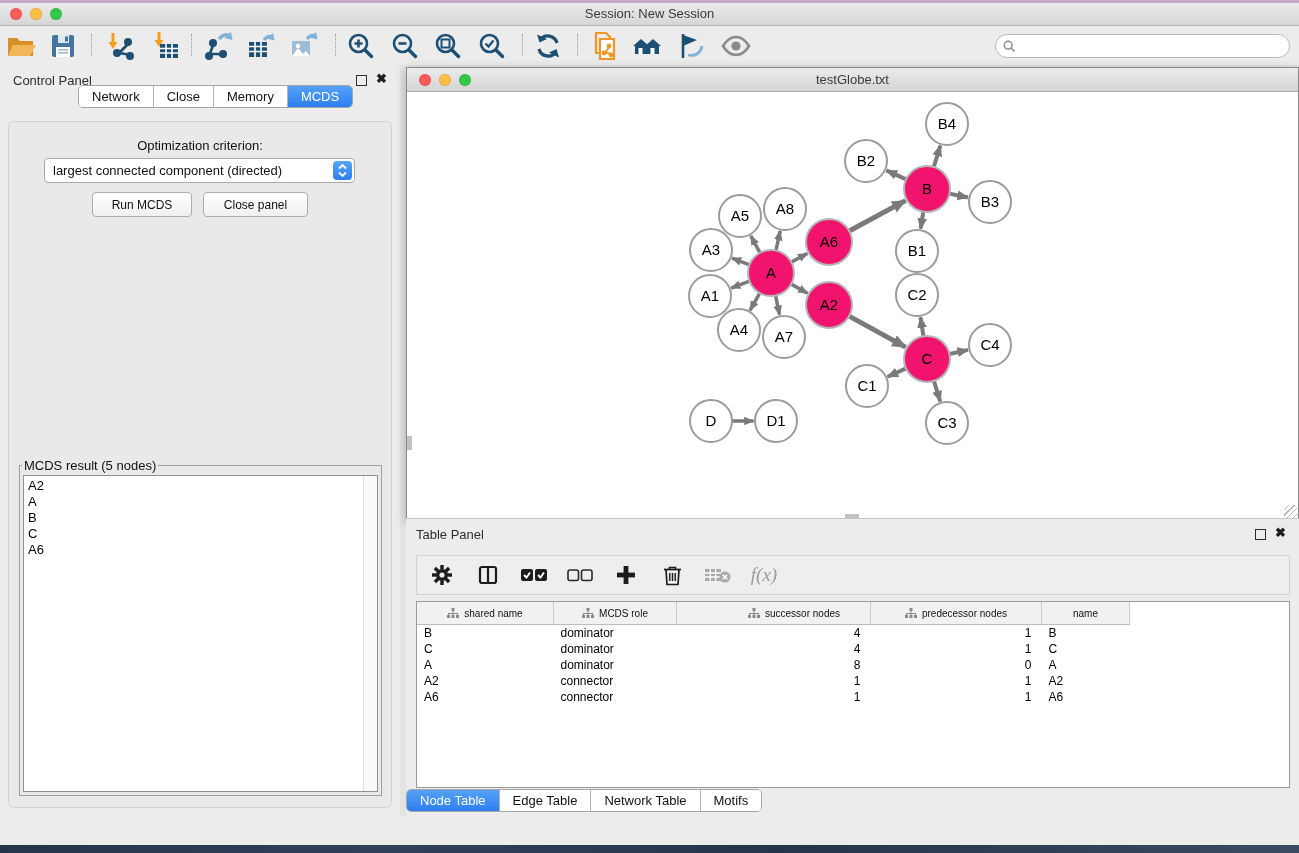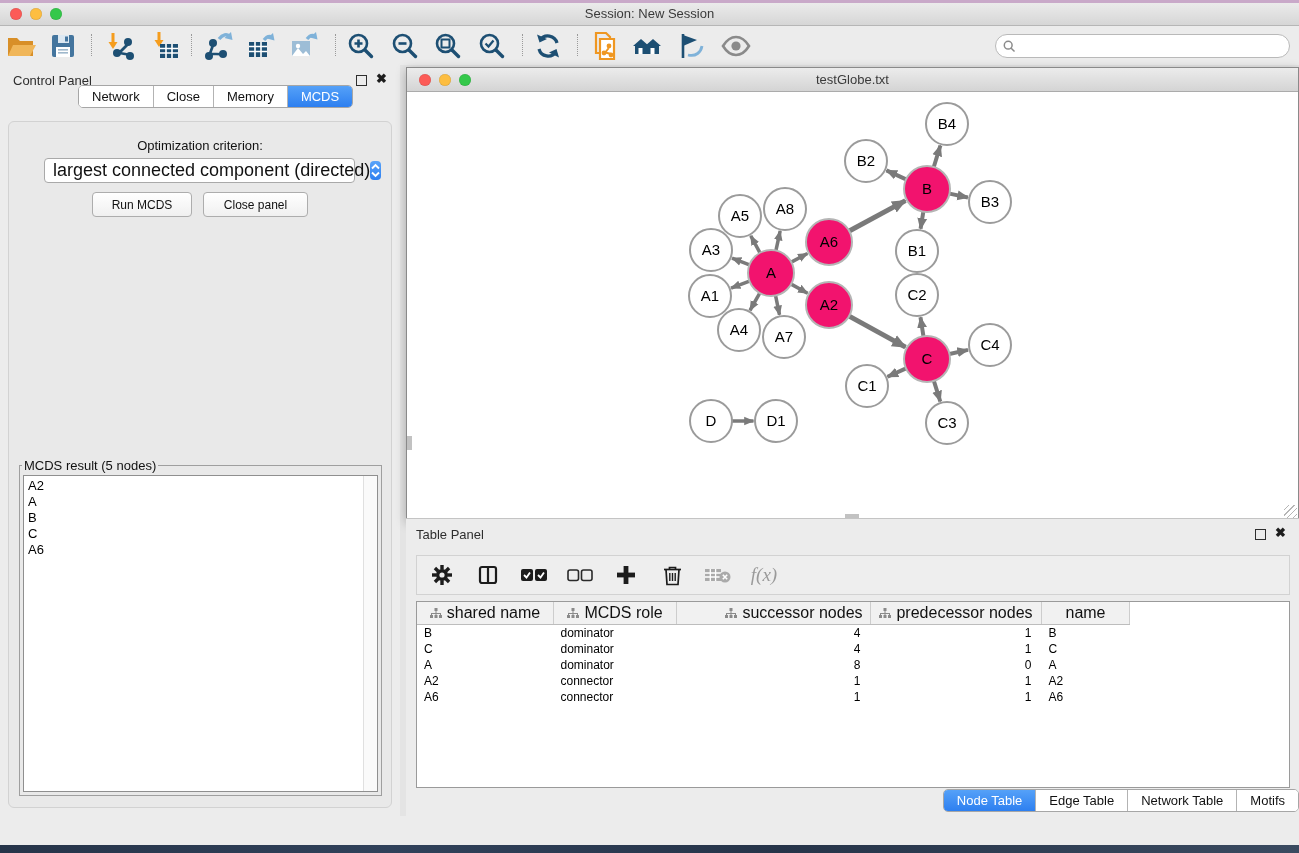--- a/index.html
+++ b/index.html
@@ -35,21 +35,21 @@
   .seg-tabs{position:absolute;display:flex;height:21px;border:1px solid #a6a6a6;border-radius:5px;overflow:hidden;background:#fff;}
   .seg{display:flex;align-items:center;justify-content:center;font-size:13px;color:#111;
     padding:0 13px;border-right:1px solid #b3b3b3;cursor:pointer;background:#fff;}
   .seg:last-child{border-right:none;}
   .seg.selected{background:linear-gradient(#55a1f8,#2d7ff0);color:#fff;}
   .cp-content{position:absolute;left:8px;right:8px;top:56px;bottom:8px;background:#e9e9e9;
     border:1px solid #d2d2d2;border-radius:6px;}
   .opt-label{position:absolute;left:0;right:0;top:16px;text-align:center;font-size:13px;color:#111;}
   .selectbox{position:absolute;left:35px;right:36px;top:36px;height:23px;background:#fff;border:1px solid #a9a9a9;
     border-radius:4px;display:flex;align-items:center;cursor:pointer;}
-  .selectbox .sel-text{flex:1;font-size:18px;padding-left:8px;color:#111;white-space:nowrap;}
+  .selectbox .sel-text{flex:1;font-size:13px;padding-left:8px;color:#111;white-space:nowrap;}
   .stepper{width:19px;height:19px;margin-right:2px;border-radius:4px;background:linear-gradient(#5aa4f9,#2d7ff0);
     display:flex;flex-direction:column;align-items:center;justify-content:center;}
   .btn{position:absolute;top:70px;height:23px;background:linear-gradient(#ffffff,#f0f0f0);border:1px solid #adadad;
     border-radius:4px;font-size:12px;color:#111;display:flex;align-items:center;justify-content:center;cursor:pointer;
     font-family:"Liberation Sans",sans-serif;}
   fieldset.resultbox{position:absolute;left:10px;right:9px;top:336px;bottom:11px;margin:0;padding:0;
     border:1px solid #9f9f9f;background:#e9e9e9;}
   fieldset.resultbox legend{font-size:13px;color:#111;margin-left:2px;padding:0 2px;}
   .result-list{position:absolute;left:3px;right:3px;top:2px;bottom:3px;background:#fff;border:1px solid #8f8f8f;overflow:hidden;}
   .result-list ul{list-style:none;margin:2px 0 0 4px;padding:0;font-size:13px;color:#000;}
@@ -71,25 +71,25 @@
     background:repeating-linear-gradient(135deg,transparent 0 3px,#b5b5b5 3px 4px);}
   
   .tpanel{position:absolute;left:6px;top:453px;right:0;bottom:0;background:#ececec;border-top:1px solid #c4c4c4;}
   .tp-toolbar{position:absolute;left:10px;right:9px;top:36px;height:40px;background:#eeeeee;
     border:1px solid #d2d2d2;display:flex;align-items:center;gap:20px;padding-left:12px;box-sizing:border-box;}
   .tp-ico{display:flex;align-items:center;justify-content:center;width:26px;height:26px;cursor:pointer;}
   .fx{font-family:"Liberation Serif",serif;font-style:italic;font-size:19px;color:#9a9a9a;}
   .tablebox{position:absolute;left:10px;right:9px;top:82px;bottom:28px;background:#fff;border:1px solid #9a9a9a;overflow:hidden;}
   table.grid{border-collapse:collapse;table-layout:fixed;font-size:12px;color:#000;}
   table.grid th{height:20px;background:#f1f1f1;border-right:1px solid #cdcdcd;border-bottom:1px solid #bdbdbd;
-    font-weight:normal;font-size:16px;color:#111;}
+    font-weight:normal;font-size:10px;color:#111;}
   table.grid th .th-inner{display:flex;align-items:center;justify-content:center;gap:5px;}
   table.grid td{height:16px;padding:0 10px 0 7px;white-space:nowrap;overflow:hidden;}
   td.num{text-align:right;}
-  .bottom-tabs{position:absolute;left:0;right:0;bottom:4px;display:flex;justify-content:flex-end;}
+  .bottom-tabs{position:absolute;left:0;right:0;bottom:4px;display:flex;justify-content:flex-start;}
   
   .statusbar{position:absolute;left:0;top:813px;width:100%;height:32px;background:#ececec;border-top:1px solid #c6c6c6;}
   .list-btn{position:absolute;left:10px;top:5px;width:28px;height:23px;background:#f4f4f4;border:1px solid #b5b5b5;
     display:flex;align-items:center;justify-content:center;cursor:pointer;}
   .mem-btn{position:absolute;right:8px;top:5px;height:23px;padding:0 10px;background:linear-gradient(#ffffff,#f0f0f0);
     border:1px solid #b5b5b5;border-radius:3px;display:flex;align-items:center;gap:6px;font-size:12px;color:#111;cursor:pointer;}
   .mem-dot{width:11px;height:11px;border-radius:50%;background:#1ea33c;}
   svg{display:block;}
 </style>
 </head>

